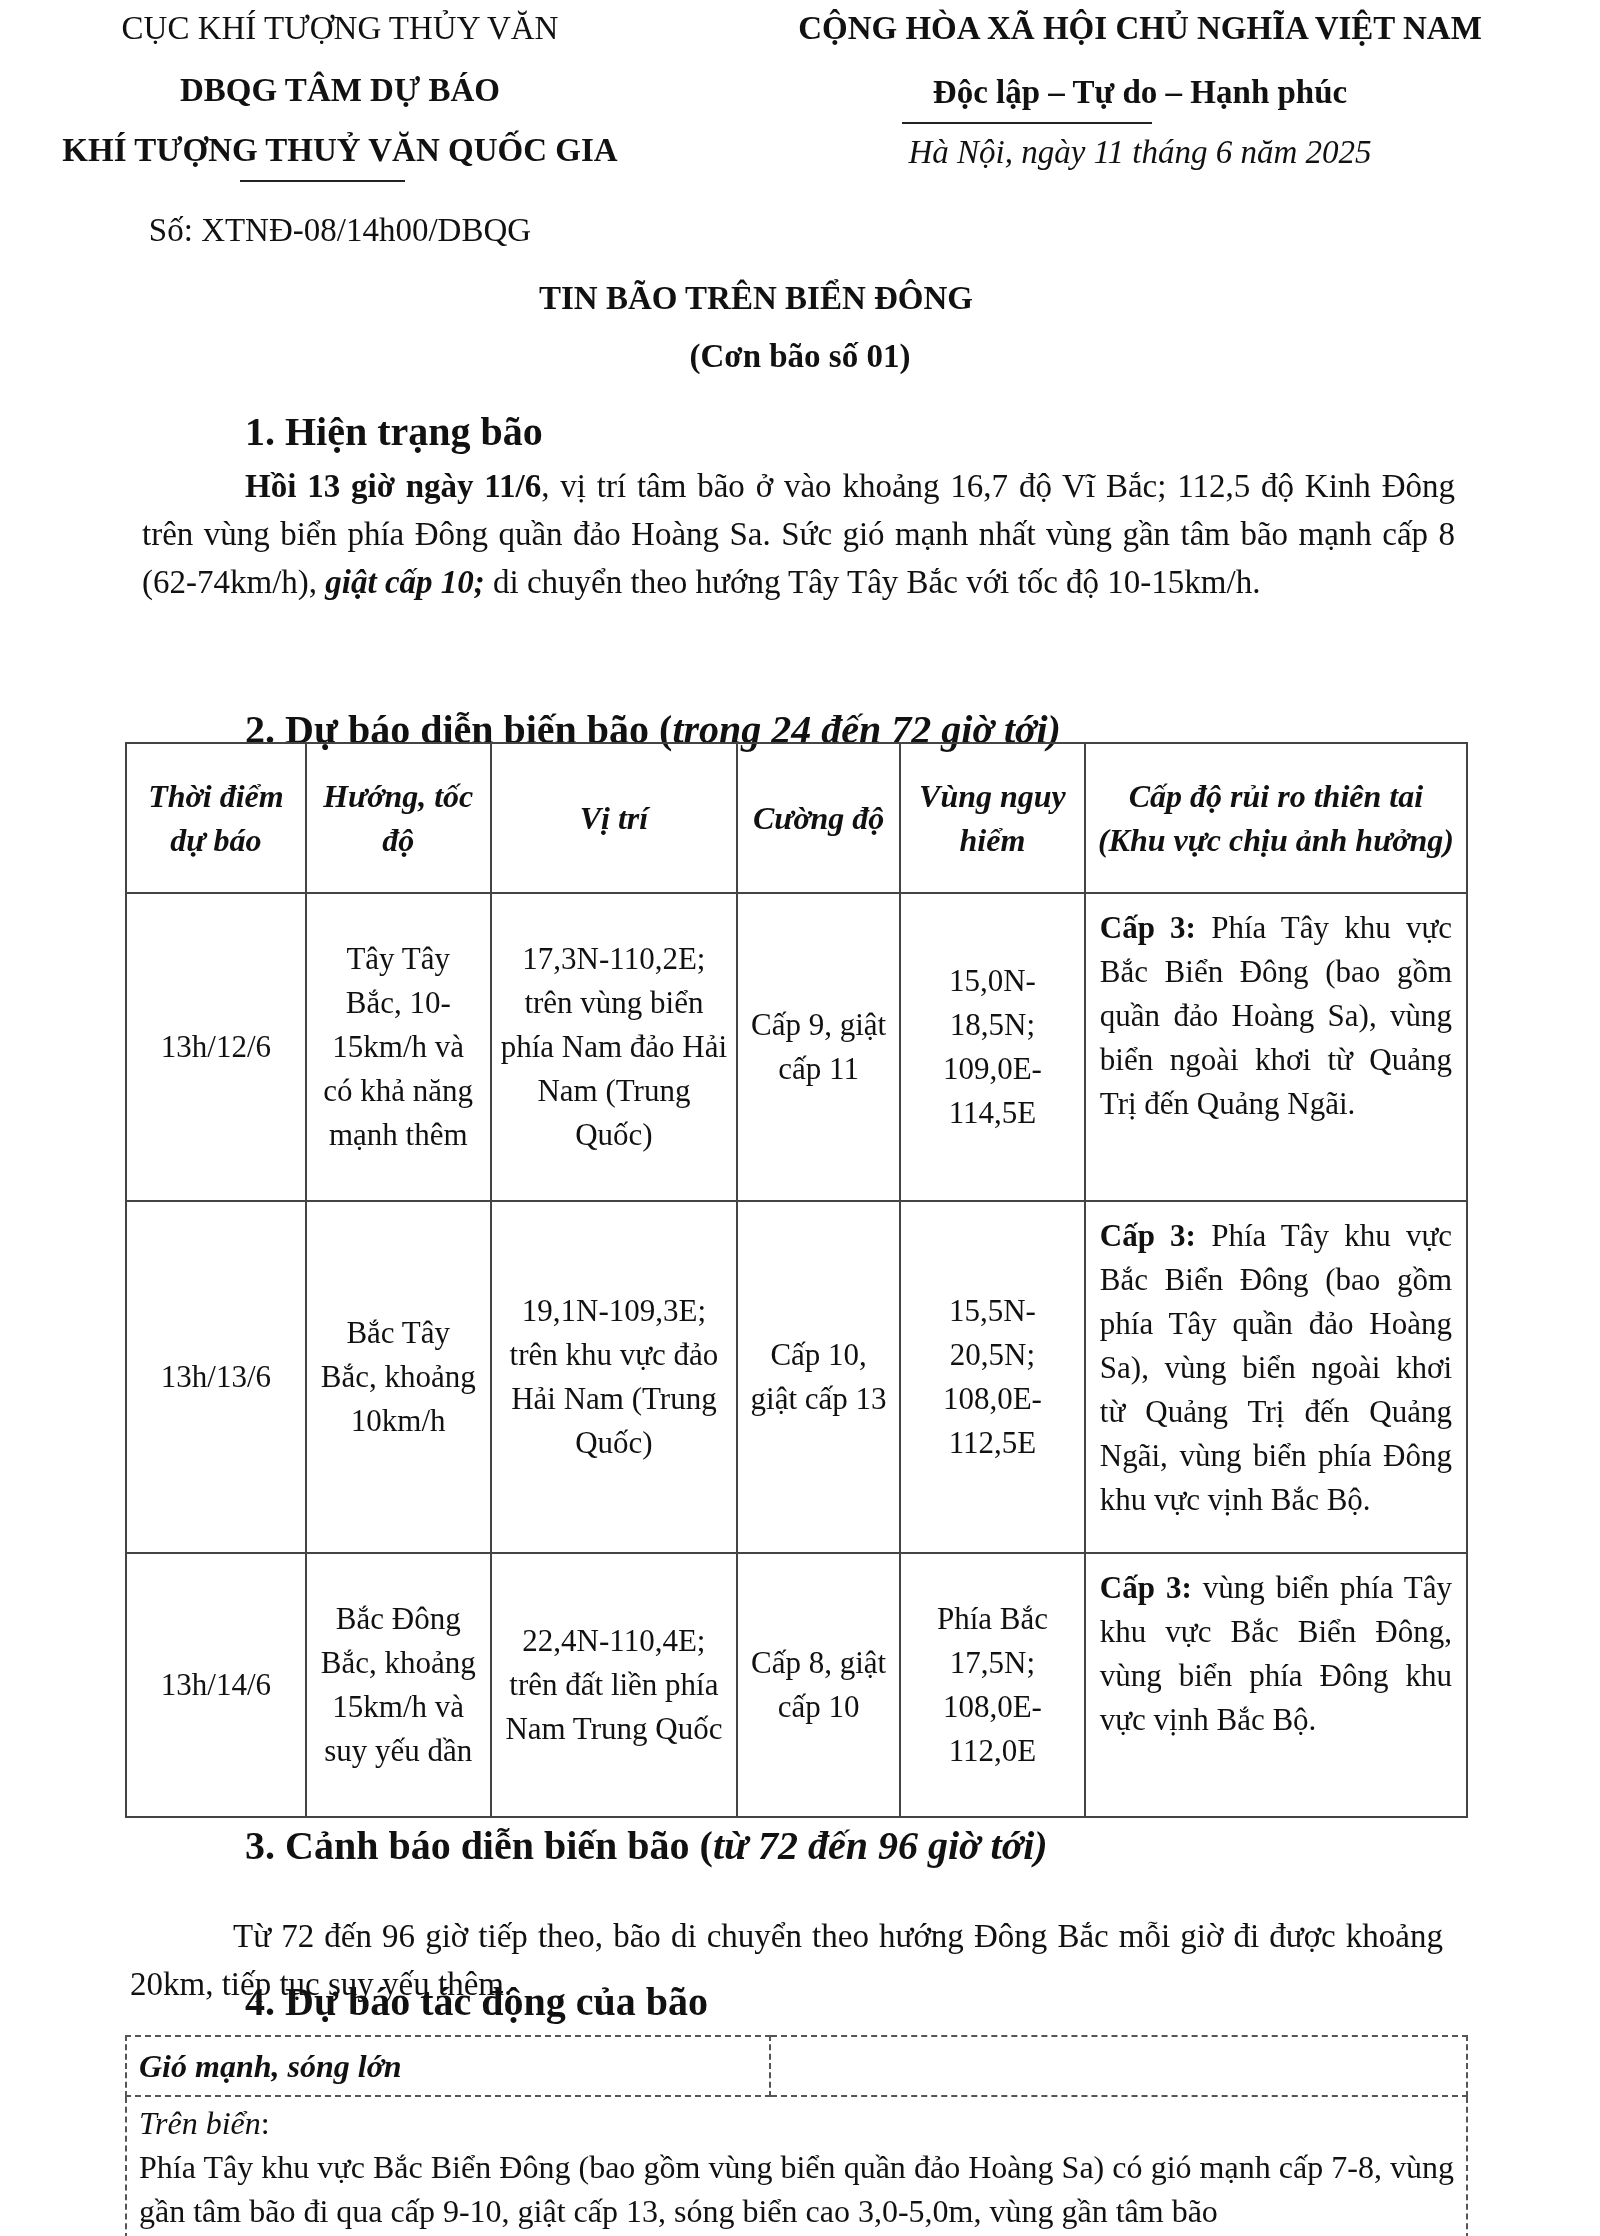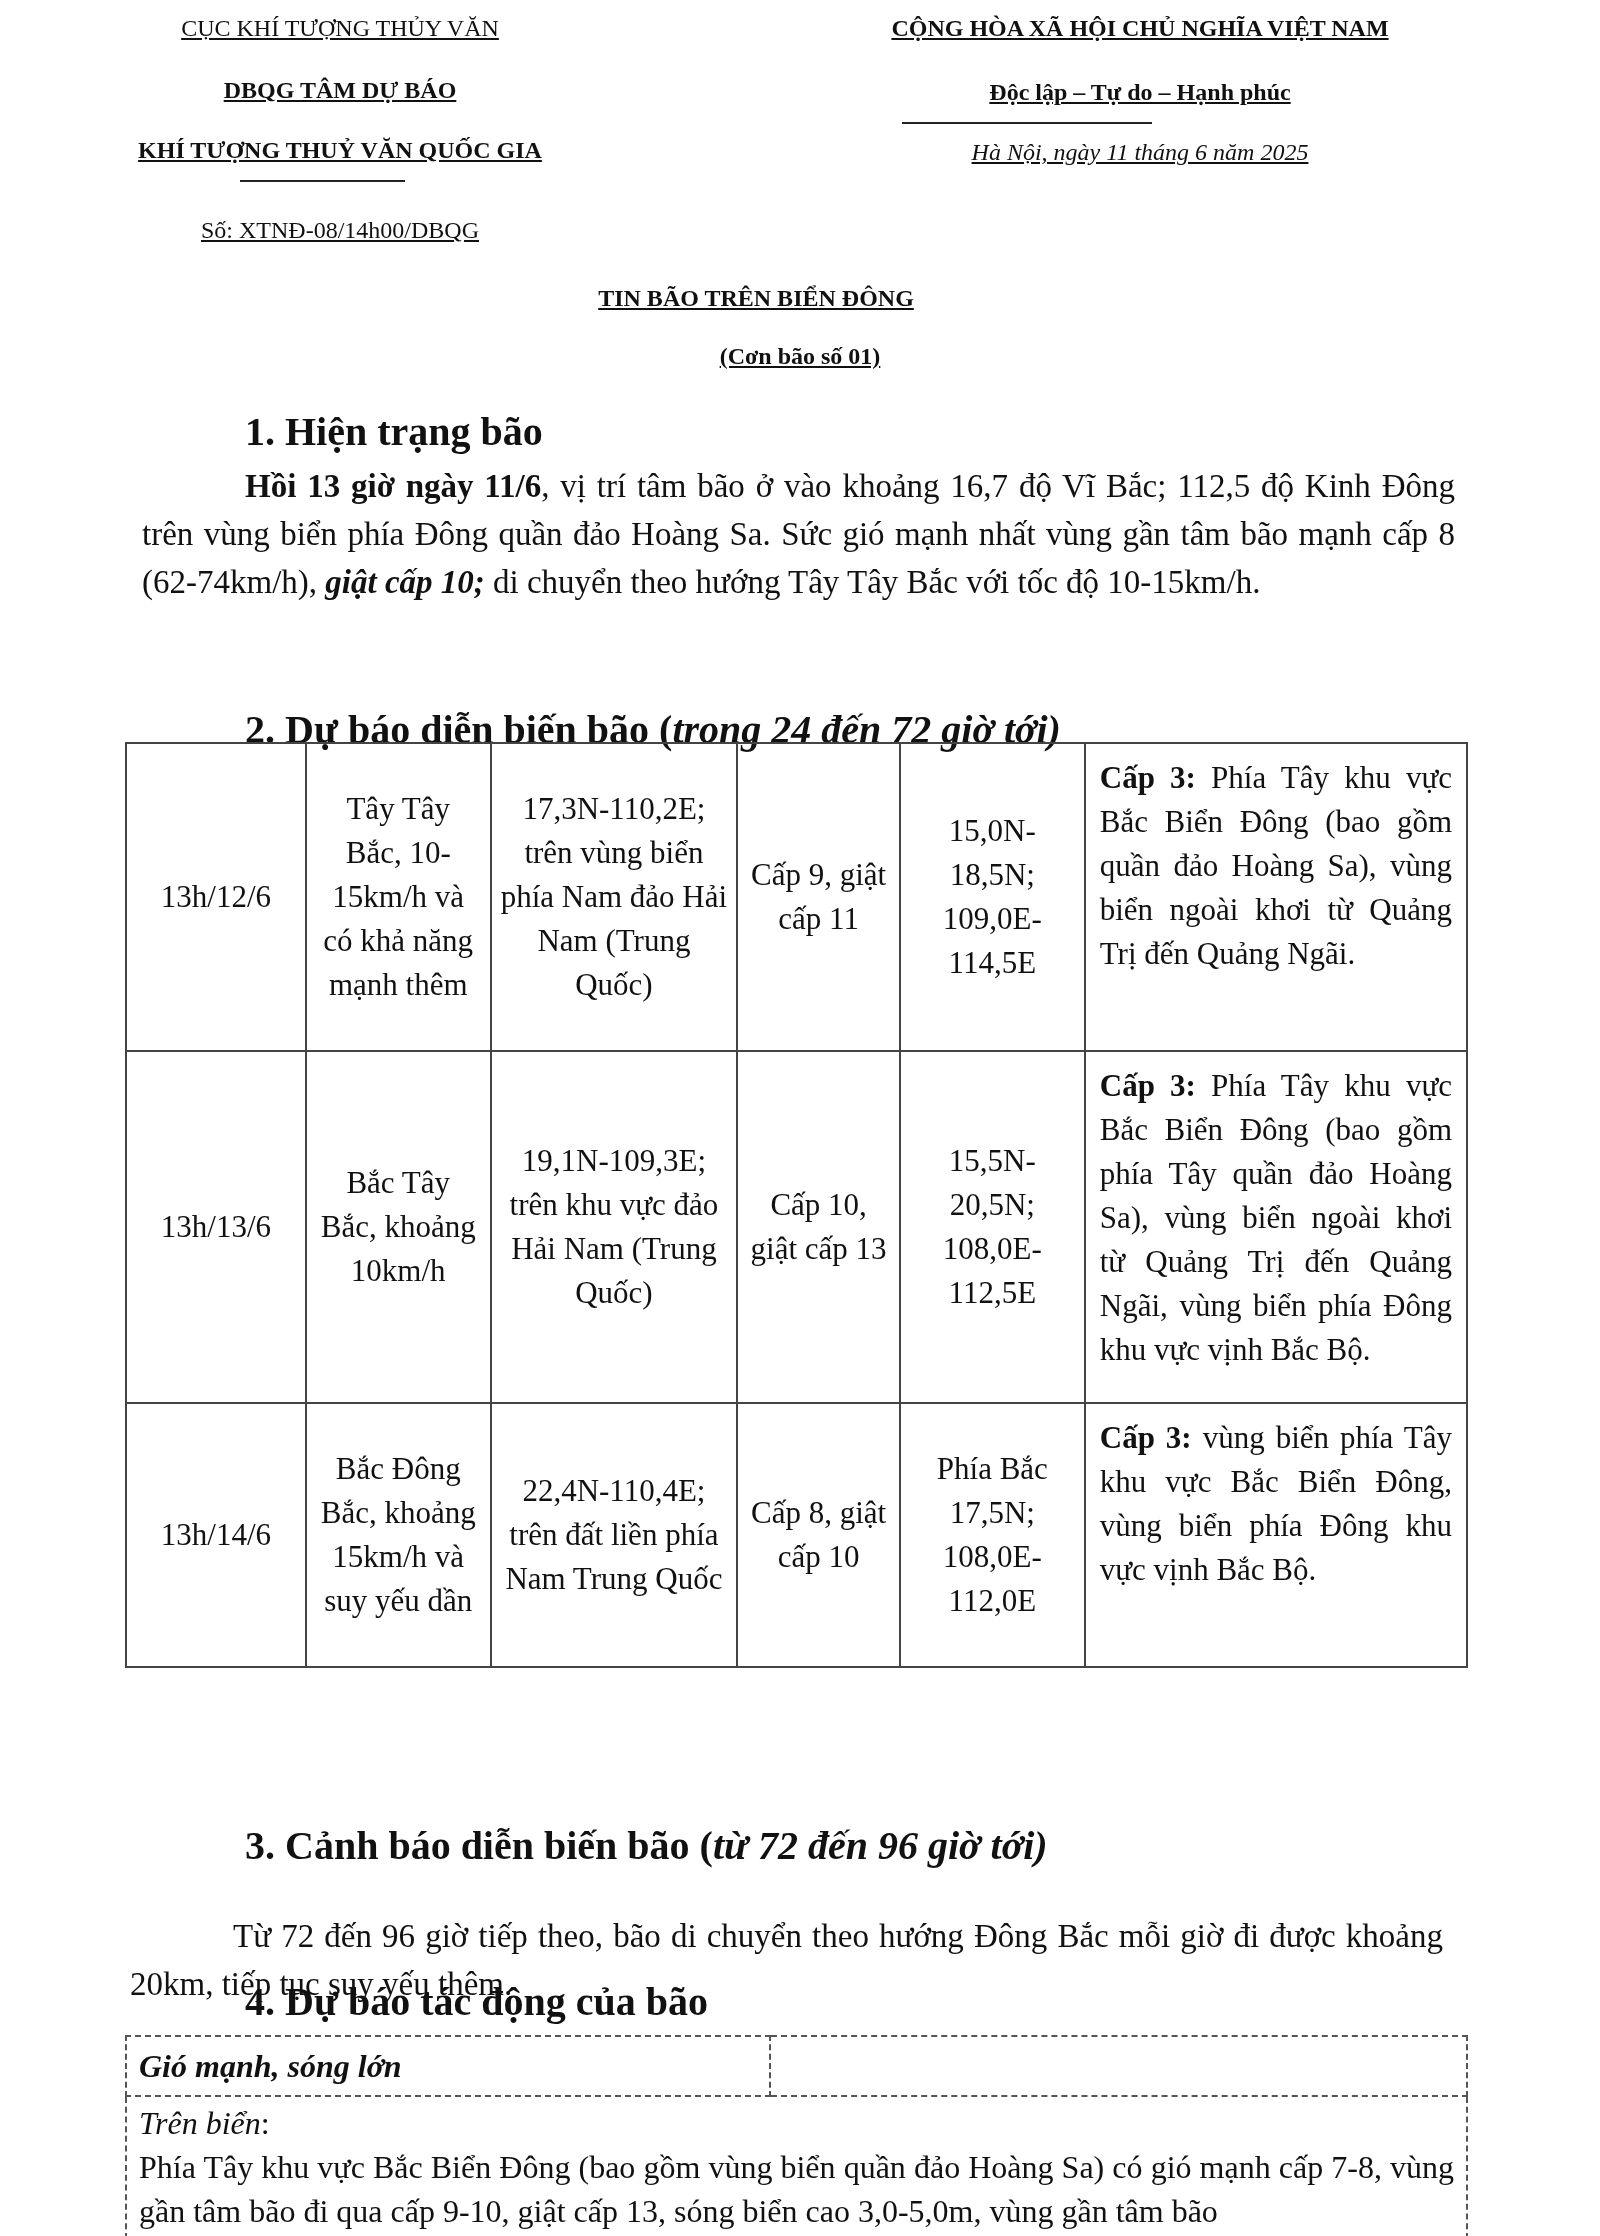--- a/index.html
+++ b/index.html
@@ -4,21 +4,21 @@
 <style>
   html, body { margin: 0; padding: 0; background: #ffffff; }
   body { width: 1600px; height: 2236px; overflow: hidden; position: relative;
          font-family: "Liberation Serif", "DejaVu Serif", serif; color: #111; }
   .abs { position: absolute; }
   .center { text-align: center; }
   .b { font-weight: bold; }
   .i { font-style: italic; }
   .hdr-left { left: 40px; width: 600px; }
   .hdr-right { left: 720px; width: 840px; }
-  .t30 { font-size: 24px; line-height: 40px; text-decoration: underline; }
+  .t30 { font-size: 33px; line-height: 40px; }
   .rule { position: absolute; height: 2px; background: #222; }
   .para { font-size: 33px; line-height: 48px; text-align: justify; }
   .heading { font-size: 40px; line-height: 40px; font-weight: bold; }
   table.fc { position: absolute; left: 125px; top: 742px; width: 1343px;
              border-collapse: collapse; font-size: 31px; line-height: 44px; }
   table.fc td, table.fc th { border: 2px solid #444; text-align: center; vertical-align: middle;
              padding: 6px 8px; }
   table.fc th { font-style: italic; font-weight: bold; font-size: 32px; line-height: 44px; }
   table.fc td.risk { text-align: justify; vertical-align: top; padding: 12px 14px 12px 14px; }
   table.impact { position: absolute; left: 125px; top: 2035px; width: 1343px;
@@ -54,20 +54,28 @@
 <table class="fc">
   <colgroup>
     <col style="width:180px">
       <col style="width:185px">
       <col style="width:247px">
       <col style="width:163px">
       <col style="width:185px">
       <col style="width:383px">
   </colgroup>
   <tbody>
+      <tr style="height:150px;">
+    <th>Thời điểm dự báo</th>
+    <th>Hướng, tốc độ</th>
+    <th>Vị trí</th>
+    <th>Cường độ</th>
+    <th>Vùng nguy hiểm</th>
+    <th>Cấp độ rủi ro thiên tai (Khu vực chịu ảnh hưởng)</th>
+  </tr>
   <tr style="height:308px;">
     <td>13h/12/6</td>
     <td>Tây Tây Bắc, 10-15km/h và có khả năng mạnh thêm</td>
     <td>17,3N-110,2E; trên vùng biển phía Nam đảo Hải Nam (Trung Quốc)</td>
     <td>Cấp 9, giật cấp 11</td>
     <td>15,0N-18,5N; 109,0E-114,5E</td>
     <td class="risk"><span class="b">Cấp 3:</span><span> Phía Tây khu vực Bắc Biển Đông (bao gồm quần đảo Hoàng Sa), vùng biển ngoài khơi từ Quảng Trị đến Quảng Ngãi.</span></td>
   </tr>
   <tr style="height:352px;">
     <td>13h/13/6</td>

